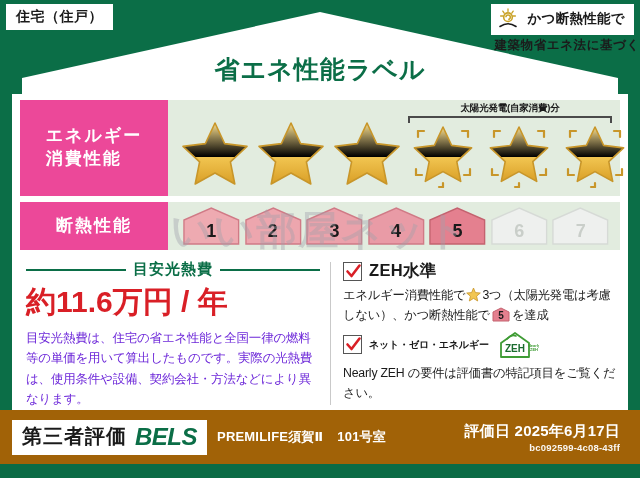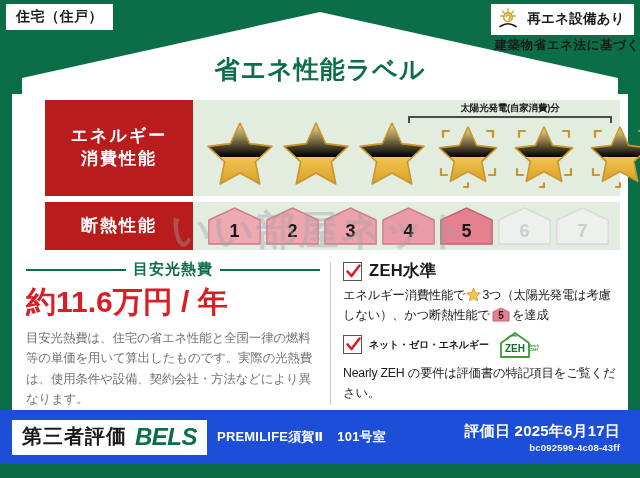--- a/index.html
+++ b/index.html
@@ -53,23 +53,23 @@
     position:absolute;left:12px;top:94px;width:616px;height:326px;
     background:#ffffff;
     box-sizing:border-box;
     padding:6px 8px;
   }
   
   .perf-row{
     display:flex;align-items:stretch;margin-bottom:6px;
   }
   .row-label{
-    width:148px;flex:none;background:#b91c1c;color:#fff;
-    display:flex;align-items:center;justify-content:center;text-align:center;
-    font-weight:bold;letter-spacing:2px;line-height:1.35;margin-left:25px;
+    width:148px;flex:none;background:#ec4899;color:#fff;
+    display:flex;align-items:center;justify-content:center;text-align:left;
+    font-weight:bold;letter-spacing:2px;line-height:1.35;
   }
   .row-energy .row-label{font-size:17px;height:96px;}
   .row-ins .row-label{font-size:17px;height:48px;}
   .row-body{
     flex:1;background:#e2ecdf;position:relative;
   }
   .row-energy .row-body{height:96px;}
   .row-ins .row-body{height:48px;}
   
   .solar-note{
@@ -109,21 +109,21 @@
   .col-right{flex:1;padding:4px 4px 0 8px;box-sizing:border-box;}
   
   .cost-head{display:flex;align-items:center;gap:7px;justify-content:flex-end;}
   .cost-head .line{height:2px;background:#0b6e47;flex:1;}
   .cost-head .t{font-size:15px;font-weight:bold;color:#0b6e47;letter-spacing:1px;white-space:nowrap;}
   .cost-val{
     text-align:left;font-size:30px;font-weight:bold;color:#d91f26;
     letter-spacing:0px;margin-top:6px;line-height:1.1;
   }
   .cost-note{
-    margin-top:10px;font-size:12.5px;color:#737373;line-height:1.62;
+    margin-top:10px;font-size:12.5px;color:#6d28d9;line-height:1.62;
     letter-spacing:-.2px;text-align:left;
   }
   
   .zeh-block{margin-bottom:4px;}
   .zeh-head{display:flex;align-items:center;gap:7px;}
   .chk{
     width:19px;height:19px;flex:none;border:1.6px solid #555;background:#fff;
     position:relative;box-sizing:border-box;
   }
   .chk svg{position:absolute;left:1px;top:0px;width:17px;height:17px;}
@@ -137,21 +137,21 @@
   }
   .inline-five svg{position:absolute;left:0;top:0;width:18px;height:15px;}
   .inline-five i{
     position:absolute;left:0;top:0;width:18px;height:15px;
     font-style:normal;font-size:10px;font-weight:bold;color:#1a1a1a;
     display:flex;align-items:flex-end;justify-content:center;line-height:1;padding-bottom:1px;box-sizing:border-box;
   }
   
   .footer{
     position:absolute;left:0;bottom:0;width:640px;height:54px;
-    background:#1d4ed8;display:flex;align-items:center;
+    background:#a16207;display:flex;align-items:center;
   }
   .bels-box{
     margin-left:12px;background:#fff;padding:3px 10px 4px 10px;
     display:flex;align-items:center;gap:8px;
   }
   .bels-jp{font-size:20px;font-weight:bold;color:#1a1a1a;letter-spacing:1px;}
   .bels-en{font-size:24px;font-weight:bold;color:#0b6e47;letter-spacing:-.5px;font-style:italic;}
   .prop{
     margin-left:10px;color:#fff;font-size:13px;font-weight:bold;letter-spacing:.2px;
     white-space:nowrap;
@@ -191,21 +191,21 @@
           <line x1="4.8" y1="3.1" x2="6.2" y2="5.2"></line>
           <line x1="15.2" y1="3.1" x2="13.8" y2="5.2"></line>
           <line x1="2.6" y1="8" x2="5.1" y2="8"></line>
           <line x1="17.4" y1="8" x2="14.9" y2="8"></line>
         </g>
         <circle cx="10" cy="9.2" r="4.3" fill="none" stroke="#c9a227" stroke-width="1.6"></circle>
         <path d="M7.9 9.2 a2.2 2.2 0 1 1 2.3 2.2" fill="none" stroke="#c9a227" stroke-width="1.5"></path>
         <path d="M2 18.5 Q10 13.2 18 18.5" fill="none" stroke="#1a1a1a" stroke-width="1.5" stroke-linecap="round"></path>
       </svg>
     </span>
-    <span class="txt">再エネ設備あり</span>
+    <span class="txt">かつ断熱性能で</span>
   </div>
 
   <div class="header-title">
     <div class="header-sub">建築物省エネ法に基づく</div>
     <div class="header-main">省エネ性能ラベル</div>
   </div>
 
   <div class="card">
 
     <div class="perf-row row-energy">

